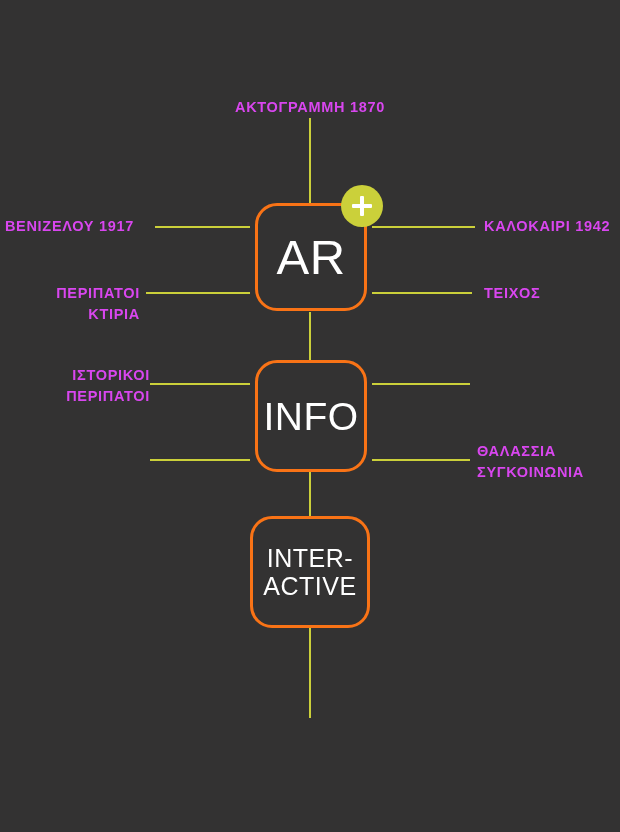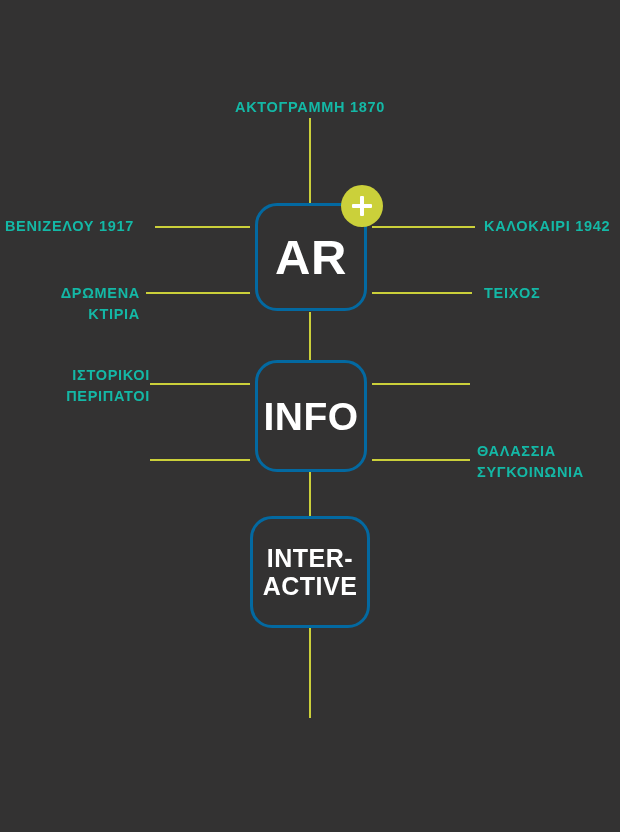--- a/index.html
+++ b/index.html
@@ -30,28 +30,28 @@
   }
   .spine.top    { top: 118px;  height: 88px; }
   .spine.mid1   { top: 312px;  height: 48px; }
   .spine.mid2   { top: 472px;  height: 44px; }
   .spine.bottom { top: 628px;  height: 90px; }
 
   
   .node {
     position: absolute;
     box-sizing: border-box;
-    border: 3px solid #0369a1;
+    border: 3px solid #f97316;
     border-radius: 22px;
     background: #333232;
     display: flex;
     align-items: center;
     justify-content: center;
     text-align: center;
-    font-weight: bold;
+    font-weight: normal;
     letter-spacing: 0.5px;
     line-height: 1.0;
   }
   .node-ar {
     left: 255px; top: 203px;
     width: 112px; height: 108px;
     font-size: 49px;
   }
   .node-info {
     left: 255px; top: 360px;
@@ -98,21 +98,21 @@
   }
 
   
   .label {
     position: absolute;
     font-size: 14.5px;
     font-weight: bold;
     letter-spacing: 0.7px;
     line-height: 1.45;
     white-space: pre-line;
-    color: #14b8a6;
+    color: #d946ef;
   }
   .label.right { text-align: left; }
   .label.left  { text-align: right; }
   .label.center{ text-align: center; }
 
   
   .lab-top       { left: 210px; top: 97px;  width: 200px; }
   .lab-bottom    { left: 195px; top: 719px; width: 230px; }
 
   .lab-l1 { right: 486px; top: 216px; width: 130px; }
@@ -155,21 +155,21 @@
 ACTIVE</span>
   </div>
 
   <div class="node node-info">
     <span>INFO</span>
   </div>
 
   <div class="label center lab-top">ΑΚΤΟΓΡΑΜΜΗ 1870</div>
 
   <div class="label left lab-l1">ΒΕΝΙΖΕΛΟΥ 1917</div>
-  <div class="label left lab-l2">ΔΡΩΜΕΝΑ ΚΤΙΡΙΑ</div>
+  <div class="label left lab-l2">ΠΕΡΙΠΑΤΟΙ ΚΤΙΡΙΑ</div>
 
   <div class="label right lab-r1">ΚΑΛΟΚΑΙΡΙ 1942</div>
   <div class="label right lab-r2">ΤΕΙΧΟΣ</div>
 
   <div class="label left lab-l3">ΙΣΤΟΡΙΚΟΙ
 ΠΕΡΙΠΑΤΟΙ</div>
 
   <div class="label right lab-r4">ΘΑΛΑΣΣΙΑ
 ΣΥΓΚΟΙΝΩΝΙΑ</div>
 

